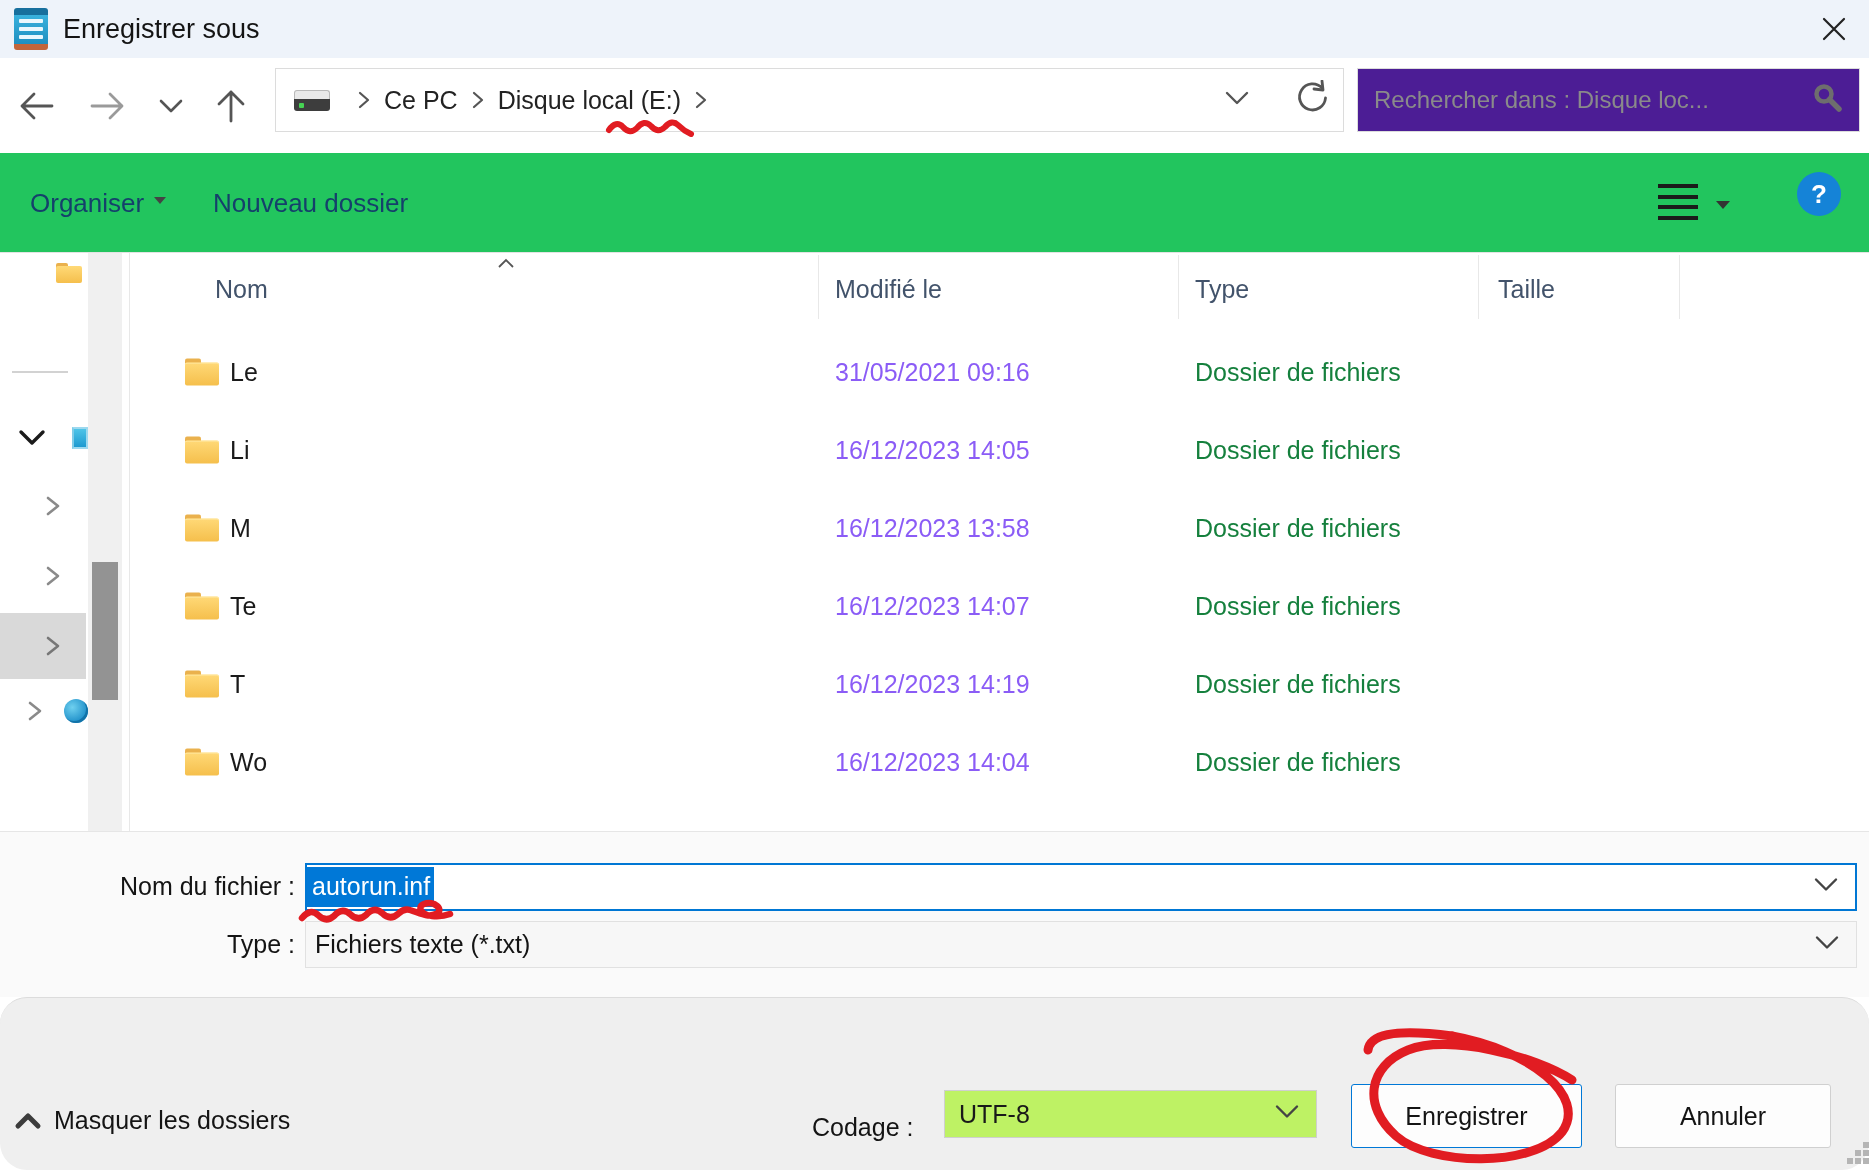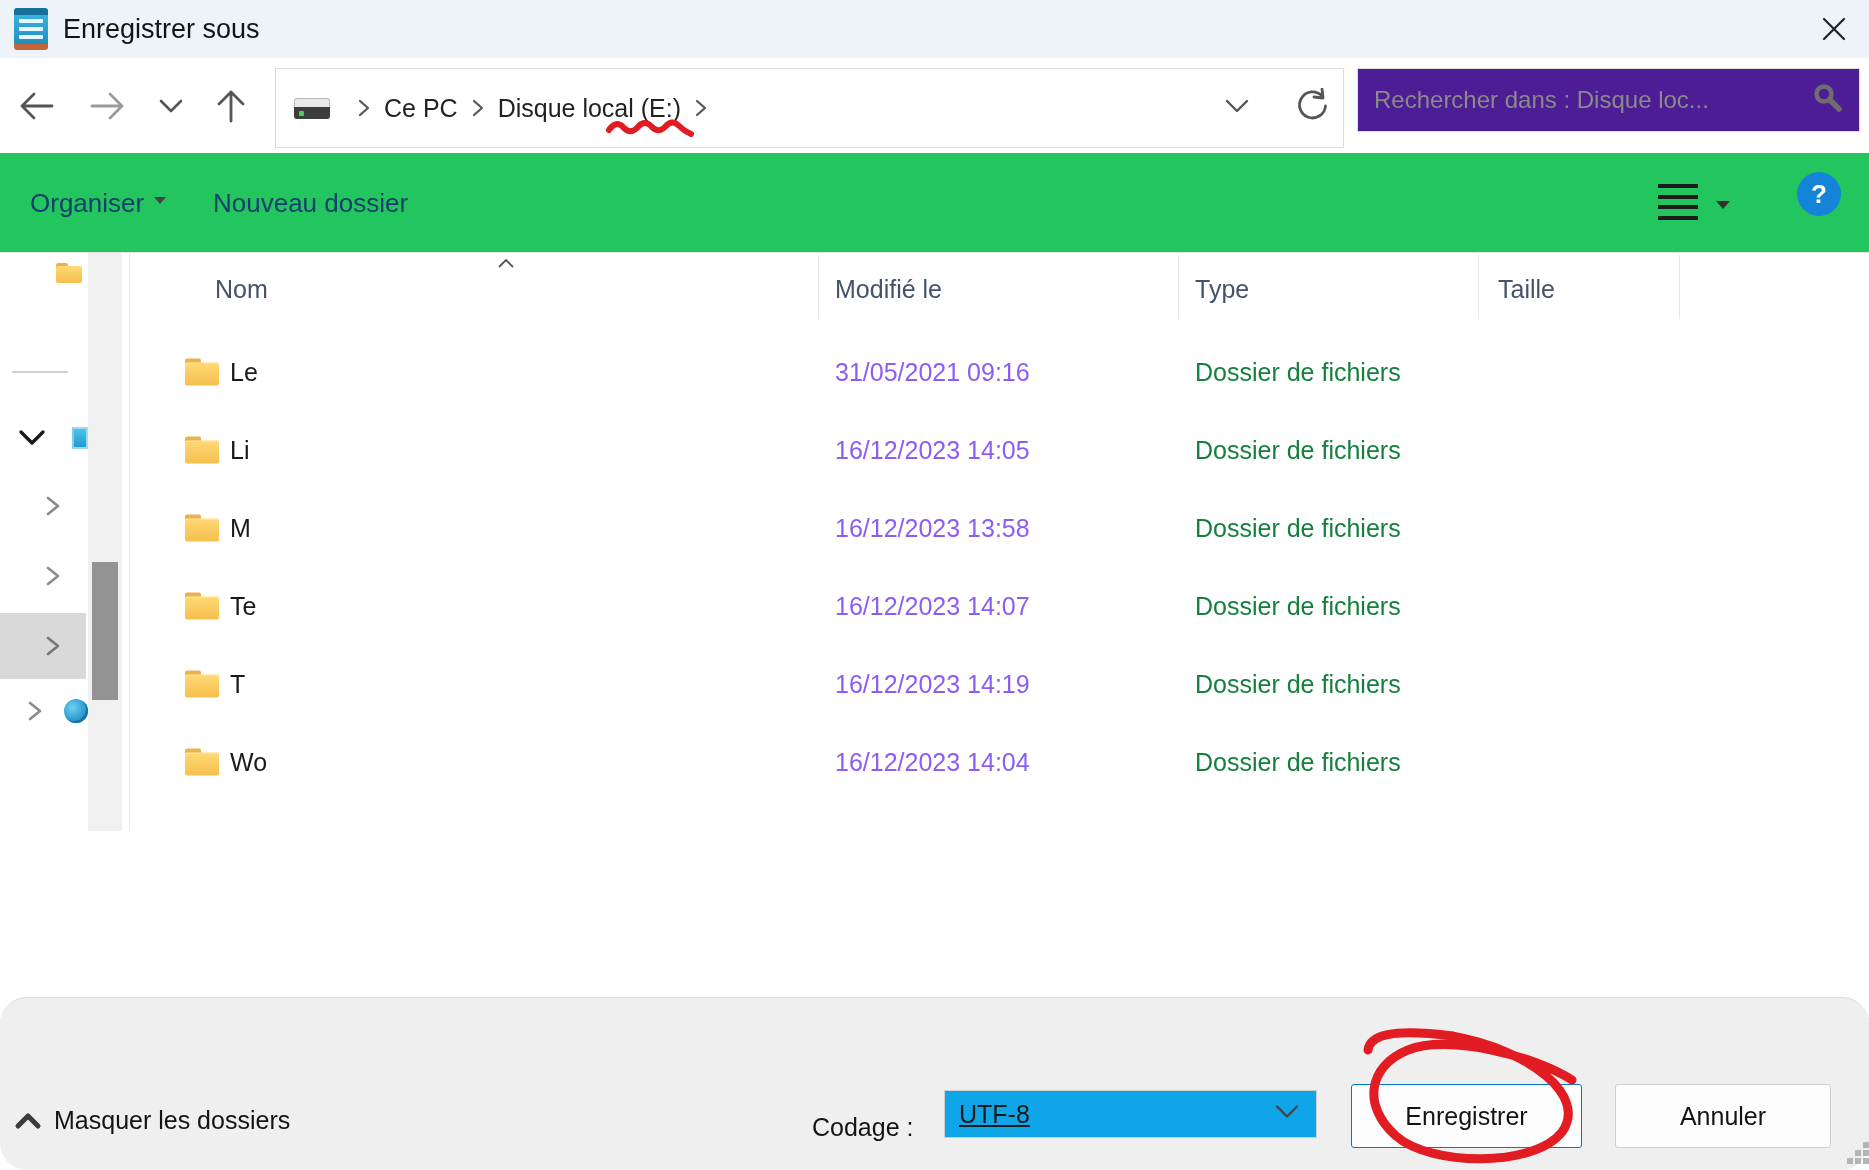--- a/index.html
+++ b/index.html
@@ -13,21 +13,21 @@
   .app-icon .pad-top { position:absolute; left:0; top:0; width:100%; height:7px; background:#176f9d; border-radius:3px 3px 0 0; }
   .app-icon .pad-body { position:absolute; left:0; top:7px; width:100%; height:29px; background:linear-gradient(#39b1dd,#1f8fc0); }
   .app-icon .pad-body i { position:absolute; left:5px; right:5px; height:4px; background:#eaf7fd; border-radius:1px; }
   .app-icon .pad-bottom { position:absolute; left:0; bottom:0; width:100%; height:6px; background:#c2653a; border-radius:0 0 3px 3px; }
   .title-text { font-size:27px; margin-left:15px; color:#141414; }
   .close-btn { position:absolute; right:18px; top:12px; width:34px; height:34px; display:flex; align-items:center; justify-content:center; cursor:pointer; }
 
   
   .navbar { position:absolute; left:0; top:58px; width:100%; height:95px; background:#fff; }
   .nav-icon { position:absolute; top:0; height:95px; display:flex; align-items:center; justify-content:center; }
-  .breadcrumb-box { position:absolute; left:275px; top:10px; width:1069px; height:80px; background:#fff; border:1px solid #dcdcdc; display:flex; align-items:center; padding:0 14px 0 18px; }
+  .breadcrumb-box { position:absolute; left:275px; top:10px; width:1069px; height:64px; background:#fff; border:1px solid #dcdcdc; display:flex; align-items:center; padding:0 14px 0 18px; }
   .drive-icon { position:relative; width:36px; height:21px; margin-right:14px; }
   .drive-icon .dtop { position:absolute; left:0; top:0; width:100%; height:9px; background:#e9e9e9; border:1px solid #b9b9b9; border-bottom:none; border-radius:3px 3px 0 0; }
   .drive-icon .dbot { position:absolute; left:0; top:9px; width:100%; height:12px; background:#3d3d3d; border-radius:0 0 3px 3px; }
   .drive-icon .led { position:absolute; left:5px; top:13px; width:5px; height:5px; background:#46d353; border-radius:1px; }
   .crumb-sep { margin:0 14px; display:flex; align-items:center; }
   .crumb { font-size:25px; color:#222; cursor:pointer; }
   .bc-right { margin-left:auto; display:flex; align-items:center; gap:46px; }
   .searchbox { position:absolute; left:1357px; top:10px; width:503px; height:64px; background:#4c1d95; border:1px solid #dcdcdc; display:flex; align-items:center; padding:0 16px; }
   .search-ph { font-size:24px; color:#8a8a8a; flex:1; white-space:nowrap; overflow:hidden; }
 
@@ -77,21 +77,21 @@
   .sel-text { background:#0078d7; color:#fff; font-size:25px; padding:5px 4px 6px 5px; }
   .combo { position:absolute; left:305px; top:89px; width:1552px; height:47px; background:#f7f7f7; border:1px solid #e1e1e1; display:flex; align-items:center; }
   .combo .val { font-size:25px; color:#141414; margin-left:9px; }
   .combo-chev, .input-chev { position:absolute; right:16px; top:50%; transform:translateY(-50%); }
 
   
   .bottombar { position:absolute; left:0; top:997px; width:100%; height:173px; background:#efefef; border-top:1px solid #dcdcdc;border-radius:27px; }
   .hide-folders { position:absolute; left:14px; top:108px; display:flex; align-items:center; gap:12px; cursor:pointer; }
   .hide-folders span { font-size:25px; color:#141414; }
   .codage-label { position:absolute; left:812px; top:115px; font-size:25px; color:#141414; }
-  .codage-combo { position:absolute; left:944px; top:92px; width:373px; height:48px; background:#0ea5e9; border:1px solid #cfcfcf; display:flex; align-items:center;text-decoration:underline; }
+  .codage-combo { position:absolute; left:944px; top:92px; width:373px; height:48px; background:#bef264; border:1px solid #cfcfcf; display:flex; align-items:center; }
   .codage-combo .val { font-size:25px; margin-left:14px; }
   .btn { position:absolute; top:86px; height:64px; background:#fdfdfd; border:1px solid #d0d0d0; border-radius:3px; font-size:25px; color:#141414; display:flex; align-items:center; justify-content:center; cursor:pointer; }
   .btn-save { left:1351px; width:231px; border:1px solid #0078d7; }
   .btn-cancel { left:1615px; width:216px; }
 
   
   .pixgrid { position:absolute; right:0; bottom:0; width:21px; height:28px; }
   .pixgrid i { position:absolute; width:6px; height:6px; background:#b5b5b5; }
 
   
@@ -324,20 +324,40 @@
             <span class="bd"></span>
           </span>
       <span class="cell name">Wo</span>
       <span class="cell date">16/12/2023 14:04</span>
       <span class="cell type">Dossier de fichiers</span>
       <span class="cell size"></span>
     </div>
   </div>
   </div>
 
+  <div class="namesection">
+    <div class="field-label" style="left:55px;top:40px">Nom du fichier :</div>
+    <div class="filename-input">
+      <span class="sel-text">autorun.inf</span>
+      <span class="input-chev"><svg width="26" height="15" viewBox="0 0 26 15">
+            <path d="M3 2 L13 12 L23 2" stroke="#444" stroke-width="2.4" fill="none" stroke-linecap="round" stroke-linejoin="round"></path>
+          </svg></span>
+    </div>
+    <div class="field-label" style="left:55px;top:98px">Type :</div>
+    <div class="combo">
+      <span class="val">Fichiers texte (*.txt)</span>
+      <span class="combo-chev"><svg width="26" height="15" viewBox="0 0 26 15">
+            <path d="M3 2 L13 12 L23 2" stroke="#444" stroke-width="2.4" fill="none" stroke-linecap="round" stroke-linejoin="round"></path>
+          </svg></span>
+    </div>
+
+    <svg class="annotation" style="left:296px;top:60px" width="180" height="40" viewBox="0 0 180 40">
+      <path d="M6 26 q8 -10 16 -3 q8 8 16 1 q8 -9 16 -2 q8 8 16 1 q8 -9 16 -2 q8 8 16 1 q6 -6 12 -4 c10 3 18 8 26 4 c9 -4 -2 -14 -12 -10 c-8 3 -2 11 8 12 q10 1 18 -2" stroke="#e11c22" stroke-width="6.5" fill="none" stroke-linecap="round"></path>
+    </svg>
+  </div>
 
   <div class="bottombar">
     <div class="hide-folders">
       <svg width="28" height="18" viewBox="0 0 28 18">
           <path d="M4 14 L14 4 L24 14" stroke="#3c3c3c" stroke-width="5" fill="none" stroke-linecap="round" stroke-linejoin="round"></path>
         </svg>
       <span>Masquer les dossiers</span>
     </div>
     <div class="codage-label">Codage :</div>
     <div class="codage-combo">

